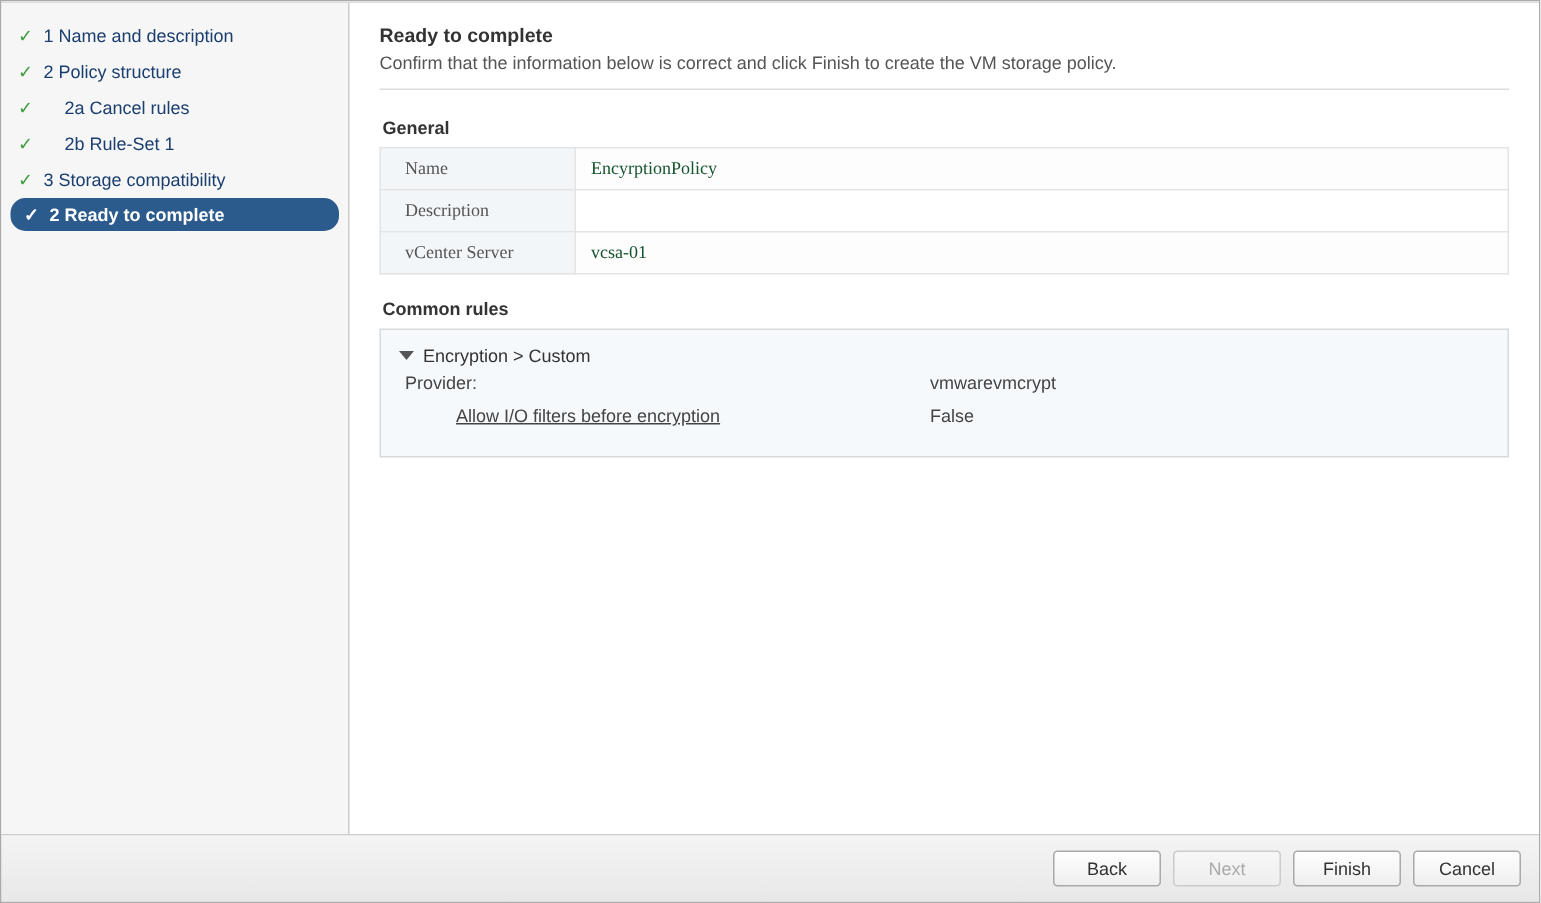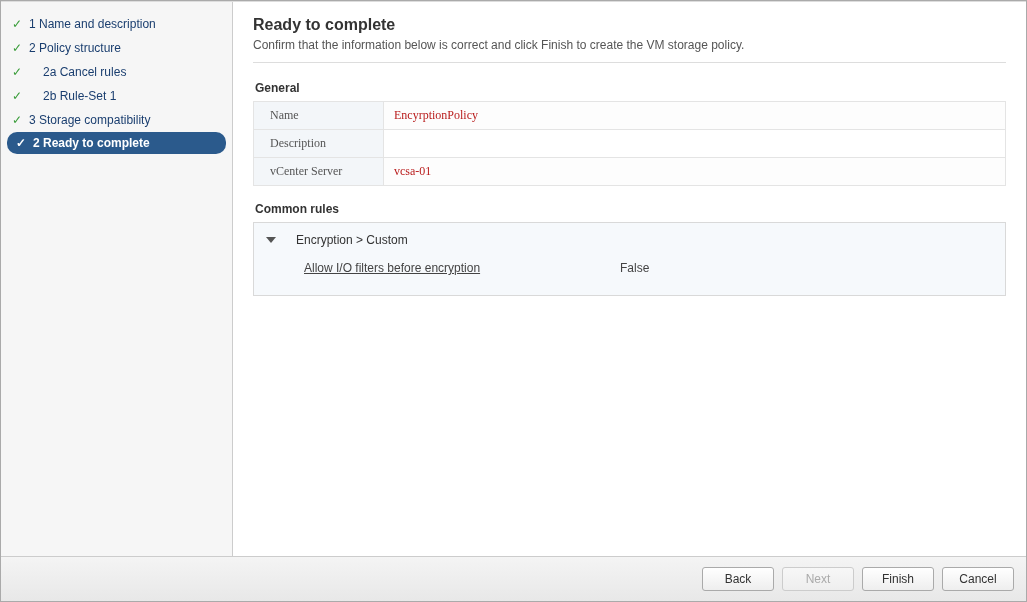--- a/index.html
+++ b/index.html
@@ -76,59 +76,59 @@
     padding: 4px 6px;
   }
   .step.active .check { color: #fff; }
 
   .content {
     flex: 1;
     padding: 14px 20px;
     overflow: auto;
   }
   .content h1 {
-    font-size: 16px; font-weight: bold; margin: 0 0 4px 0; color:#333;
+    font-size: 13px; font-weight: bold; margin: 0 0 4px 0; color:#333;
   }
   .content .subtitle { color:#555; margin-bottom: 10px; }
   .hr { border-bottom: 1px solid #ddd; margin: 10px 0 18px 0; }
 
   .section-title {
     font-weight: bold; color:#333; margin: 8px 0 6px 2px;
   }
 
   table.general {
     width: 100%;
     border-collapse: collapse;
     border: 1px solid #d9d9d9;
     font-family: Liberation Serif, serif;
   }
   table.general td {
     border: 1px solid #e4e4e4;
     padding: 6px 10px;
     font-size: 12px;
-    color:#b91c1c;
+    color:#14532d;
   }
   table.general td.key {
     width: 130px;
     background: #f3f6f9;
     color:#555;
     text-align:left;
     padding-left: 16px;
   }
   table.general tr:nth-child(odd) td.val { background:#fdfdfd; }
 
   .rules-box {
     border: 1px solid #d9d9d9;
     background: #f6f9fc;
     padding: 10px 12px 16px 12px;
     margin-top: 6px;
   }
   .rules-header {
-    display: flex; align-items: center; gap: 20px;
-    color:#333; margin-bottom: 10px;
+    display: flex; align-items: center; gap: 6px;
+    color:#333; 
   }
   .rules-header .tri {
     display:inline-block; width:0;height:0;
     border-left:5px solid transparent;
     border-right:5px solid transparent;
     border-top:6px solid #555;
   }
   .kv-row {
     display: flex;
     padding: 4px 0 4px 4px;
@@ -220,20 +220,24 @@
             </tr>
           </tbody>
       </table>
 
       <div class="section-title" style="margin-top:16px">Common rules</div>
       <div class="rules-box">
         <div class="rules-header">
           <span class="tri"></span>
           <span>Encryption &gt; Custom</span>
         </div>
+        <div class="kv-row">
+          <span class="k">Provider:</span>
+          <span>vmwarevmcrypt</span>
+        </div>
         <div class="kv-row indent">
           <span class="k">Allow I/O filters before encryption</span>
           <span>False</span>
         </div>
       </div>
     </div>
   </div>
 
   <div class="footer">
     <button class="btn">Back</button>

